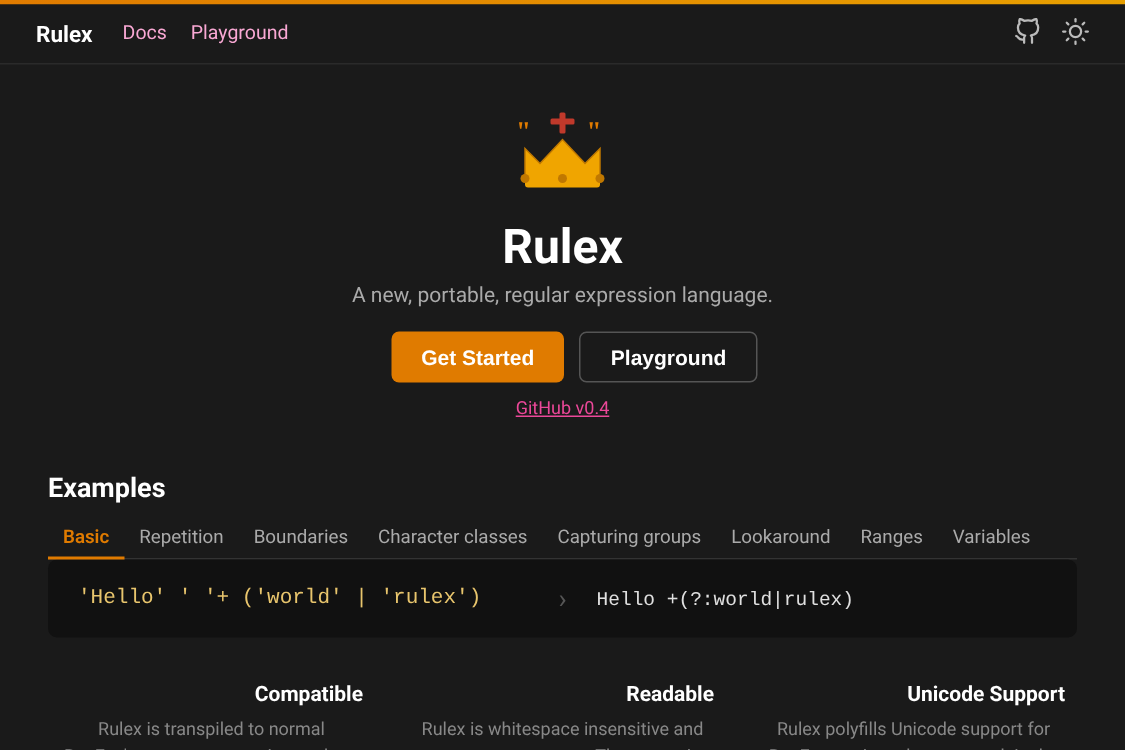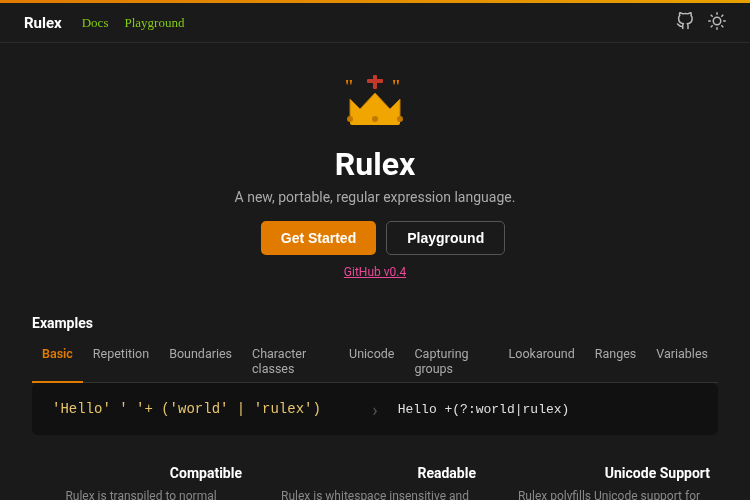--- a/index.html
+++ b/index.html
@@ -27,23 +27,22 @@
       font-size: 15px;
       color: #fff;
       margin-right: 20px;
     }
     .nav-links {
       display: flex;
       gap: 16px;
     }
     .nav-link {
       font-size: 13px;
-      color: #84cc16;
-      cursor: pointer;
-      font-family: Liberation Serif, serif;
+      color: #f9a8d4;
+      cursor: pointer;
     }
     .nav-icons {
       margin-left: auto;
       display: flex;
       gap: 14px;
       align-items: center;
     }
     .nav-icon-btn {
       background: none;
       border: none;
@@ -103,21 +102,21 @@
       color: #ec4899;
       cursor: pointer;
       text-decoration: underline;
     }
 
     
     .examples-section {
       padding: 16px 32px 12px;
     }
     .examples-title {
-      font-size: 14px;
+      font-size: 18px;
       font-weight: 700;
       color: #fff;
       margin-bottom: 10px;
     }
     .tabs {
       display: flex;
       gap: 0;
       border-bottom: 1px solid #333;
       margin-bottom: 0;
     }
@@ -257,21 +256,20 @@
   <span class="github-link">GitHub v0.4</span>
 </div>
 
 <div class="examples-section">
   <h2 class="examples-title">Examples</h2>
   <div class="tabs">
     <span class="tab active">Basic</span>
     <span class="tab">Repetition</span>
     <span class="tab">Boundaries</span>
     <span class="tab">Character classes</span>
-    <span class="tab">Unicode</span>
     <span class="tab">Capturing groups</span>
     <span class="tab">Lookaround</span>
     <span class="tab">Ranges</span>
     <span class="tab">Variables</span>
   </div>
   <div class="code-block">
     <span class="code-left">'Hello' ' '+ ('world' | 'rulex')</span>
     <span class="code-arrow">›</span>
     <span class="code-right">Hello +(?:world|rulex)</span>
   </div>

